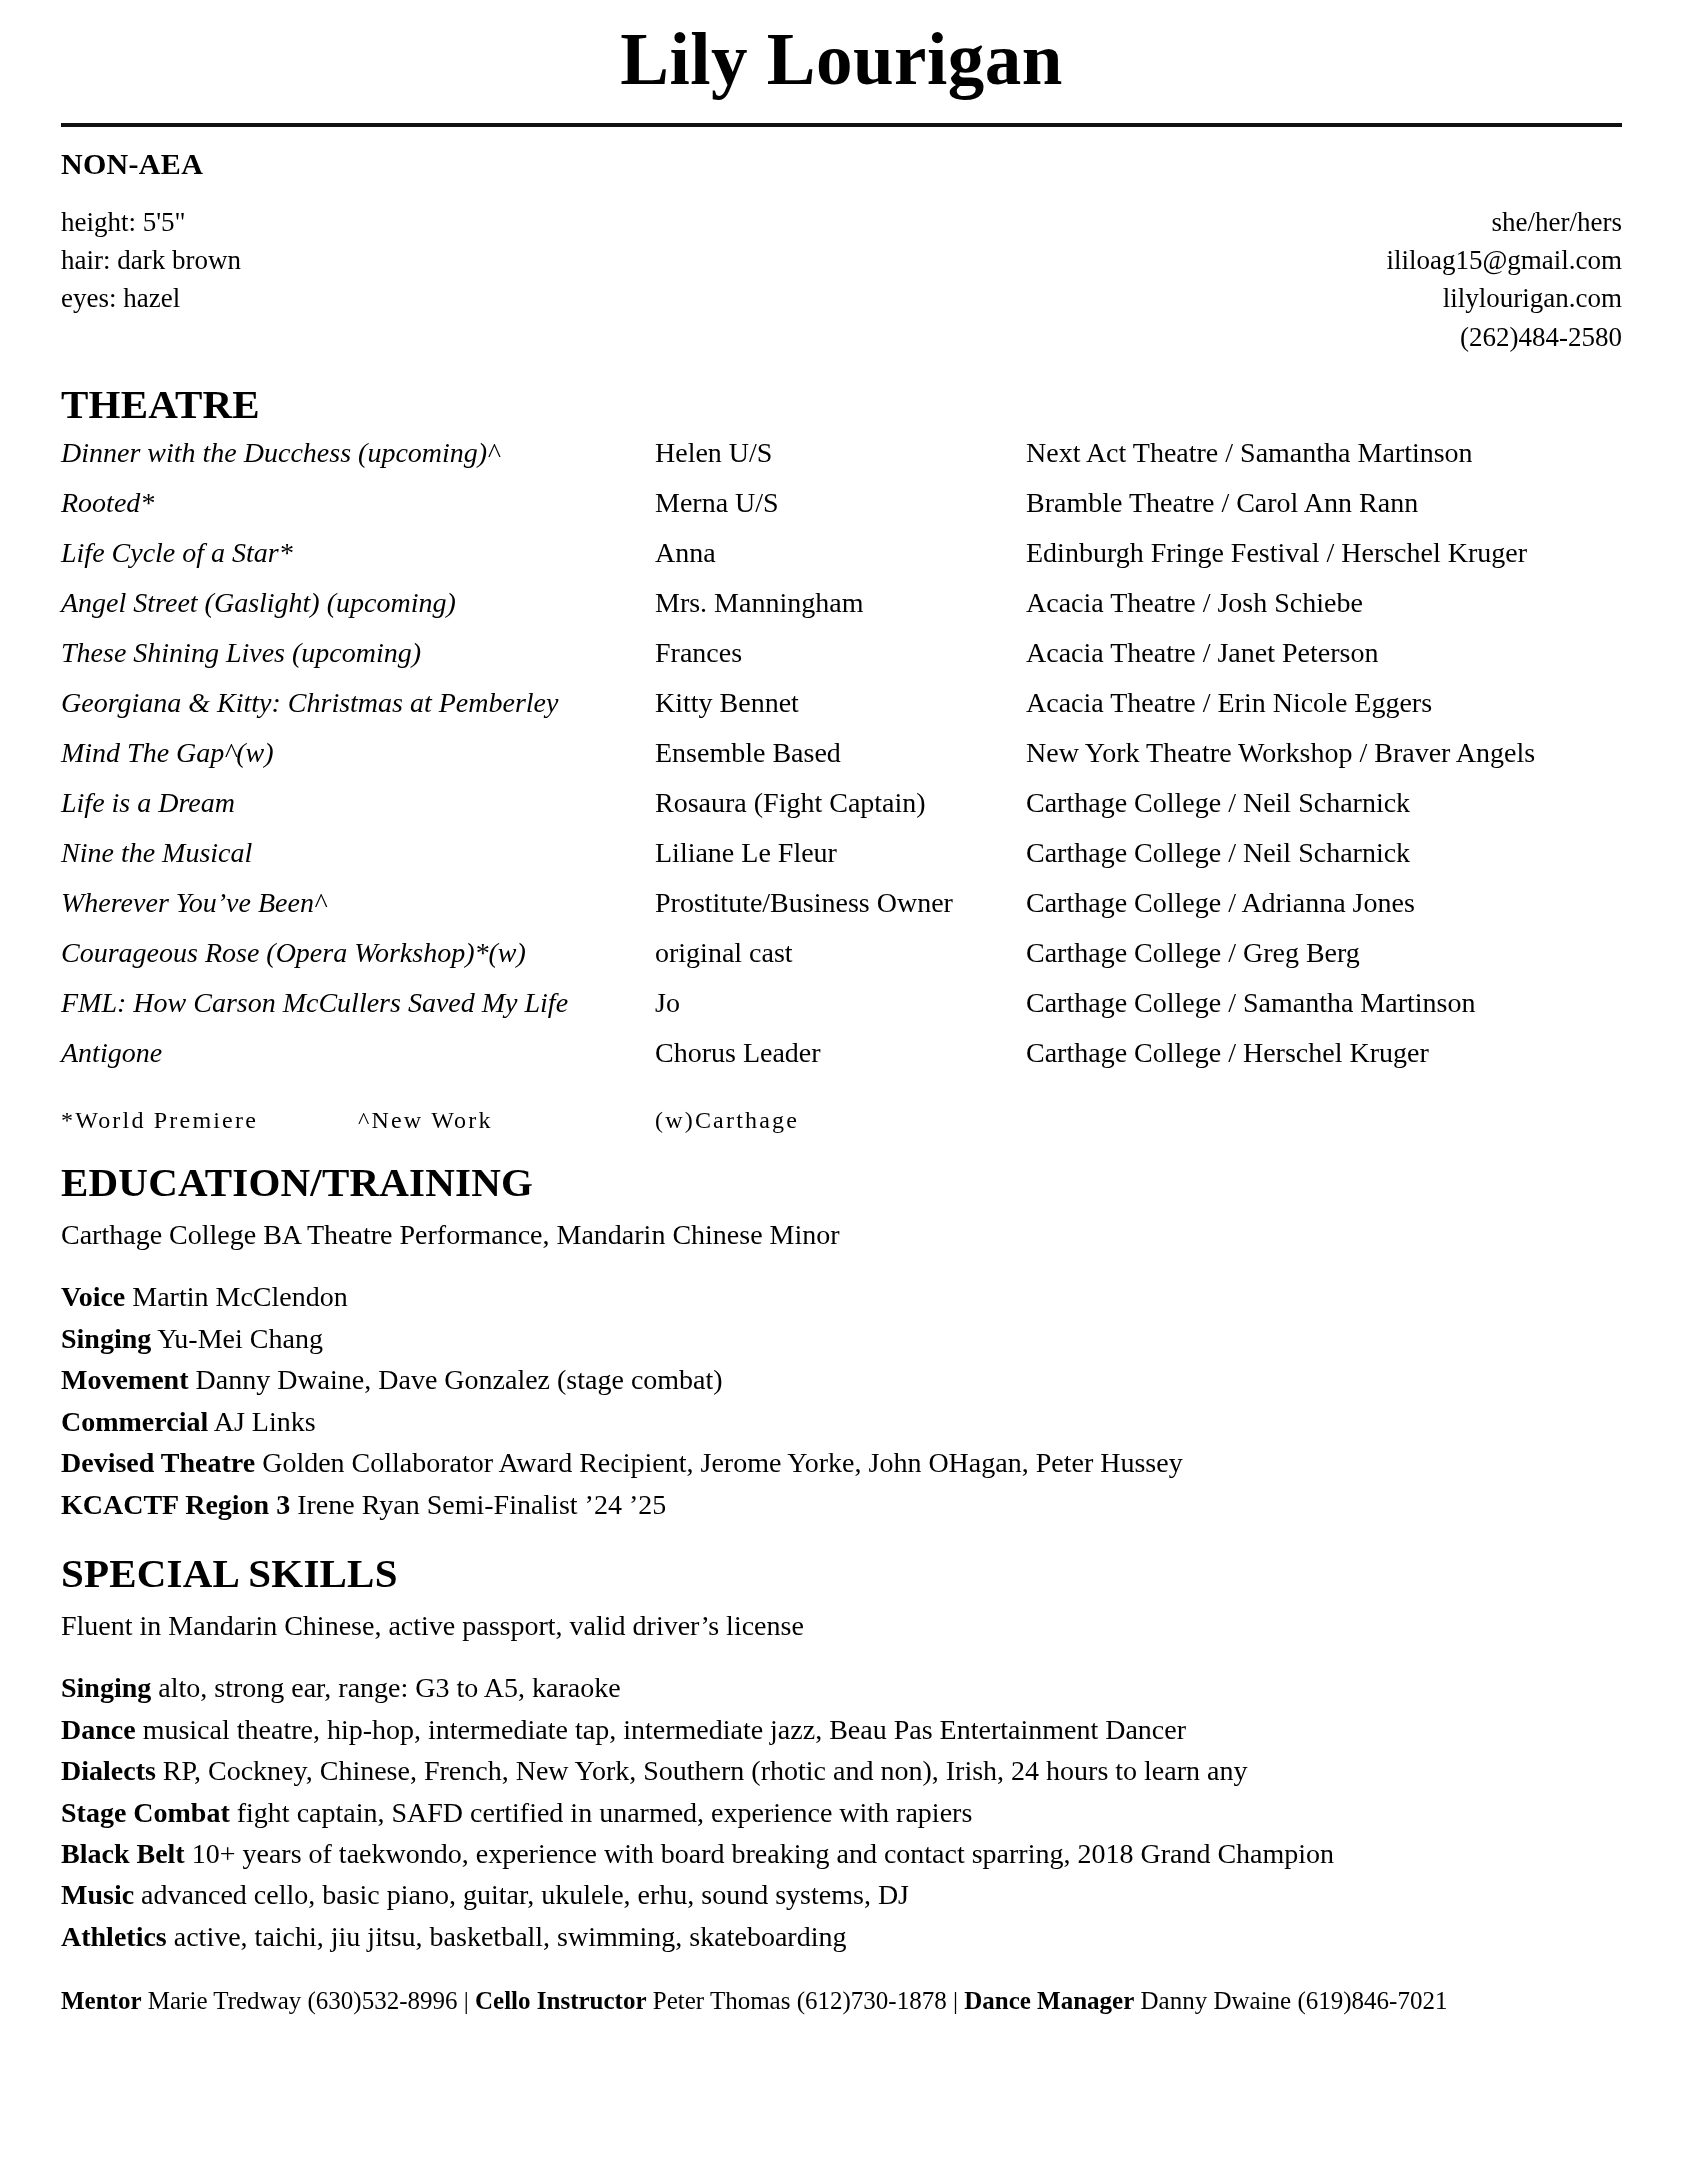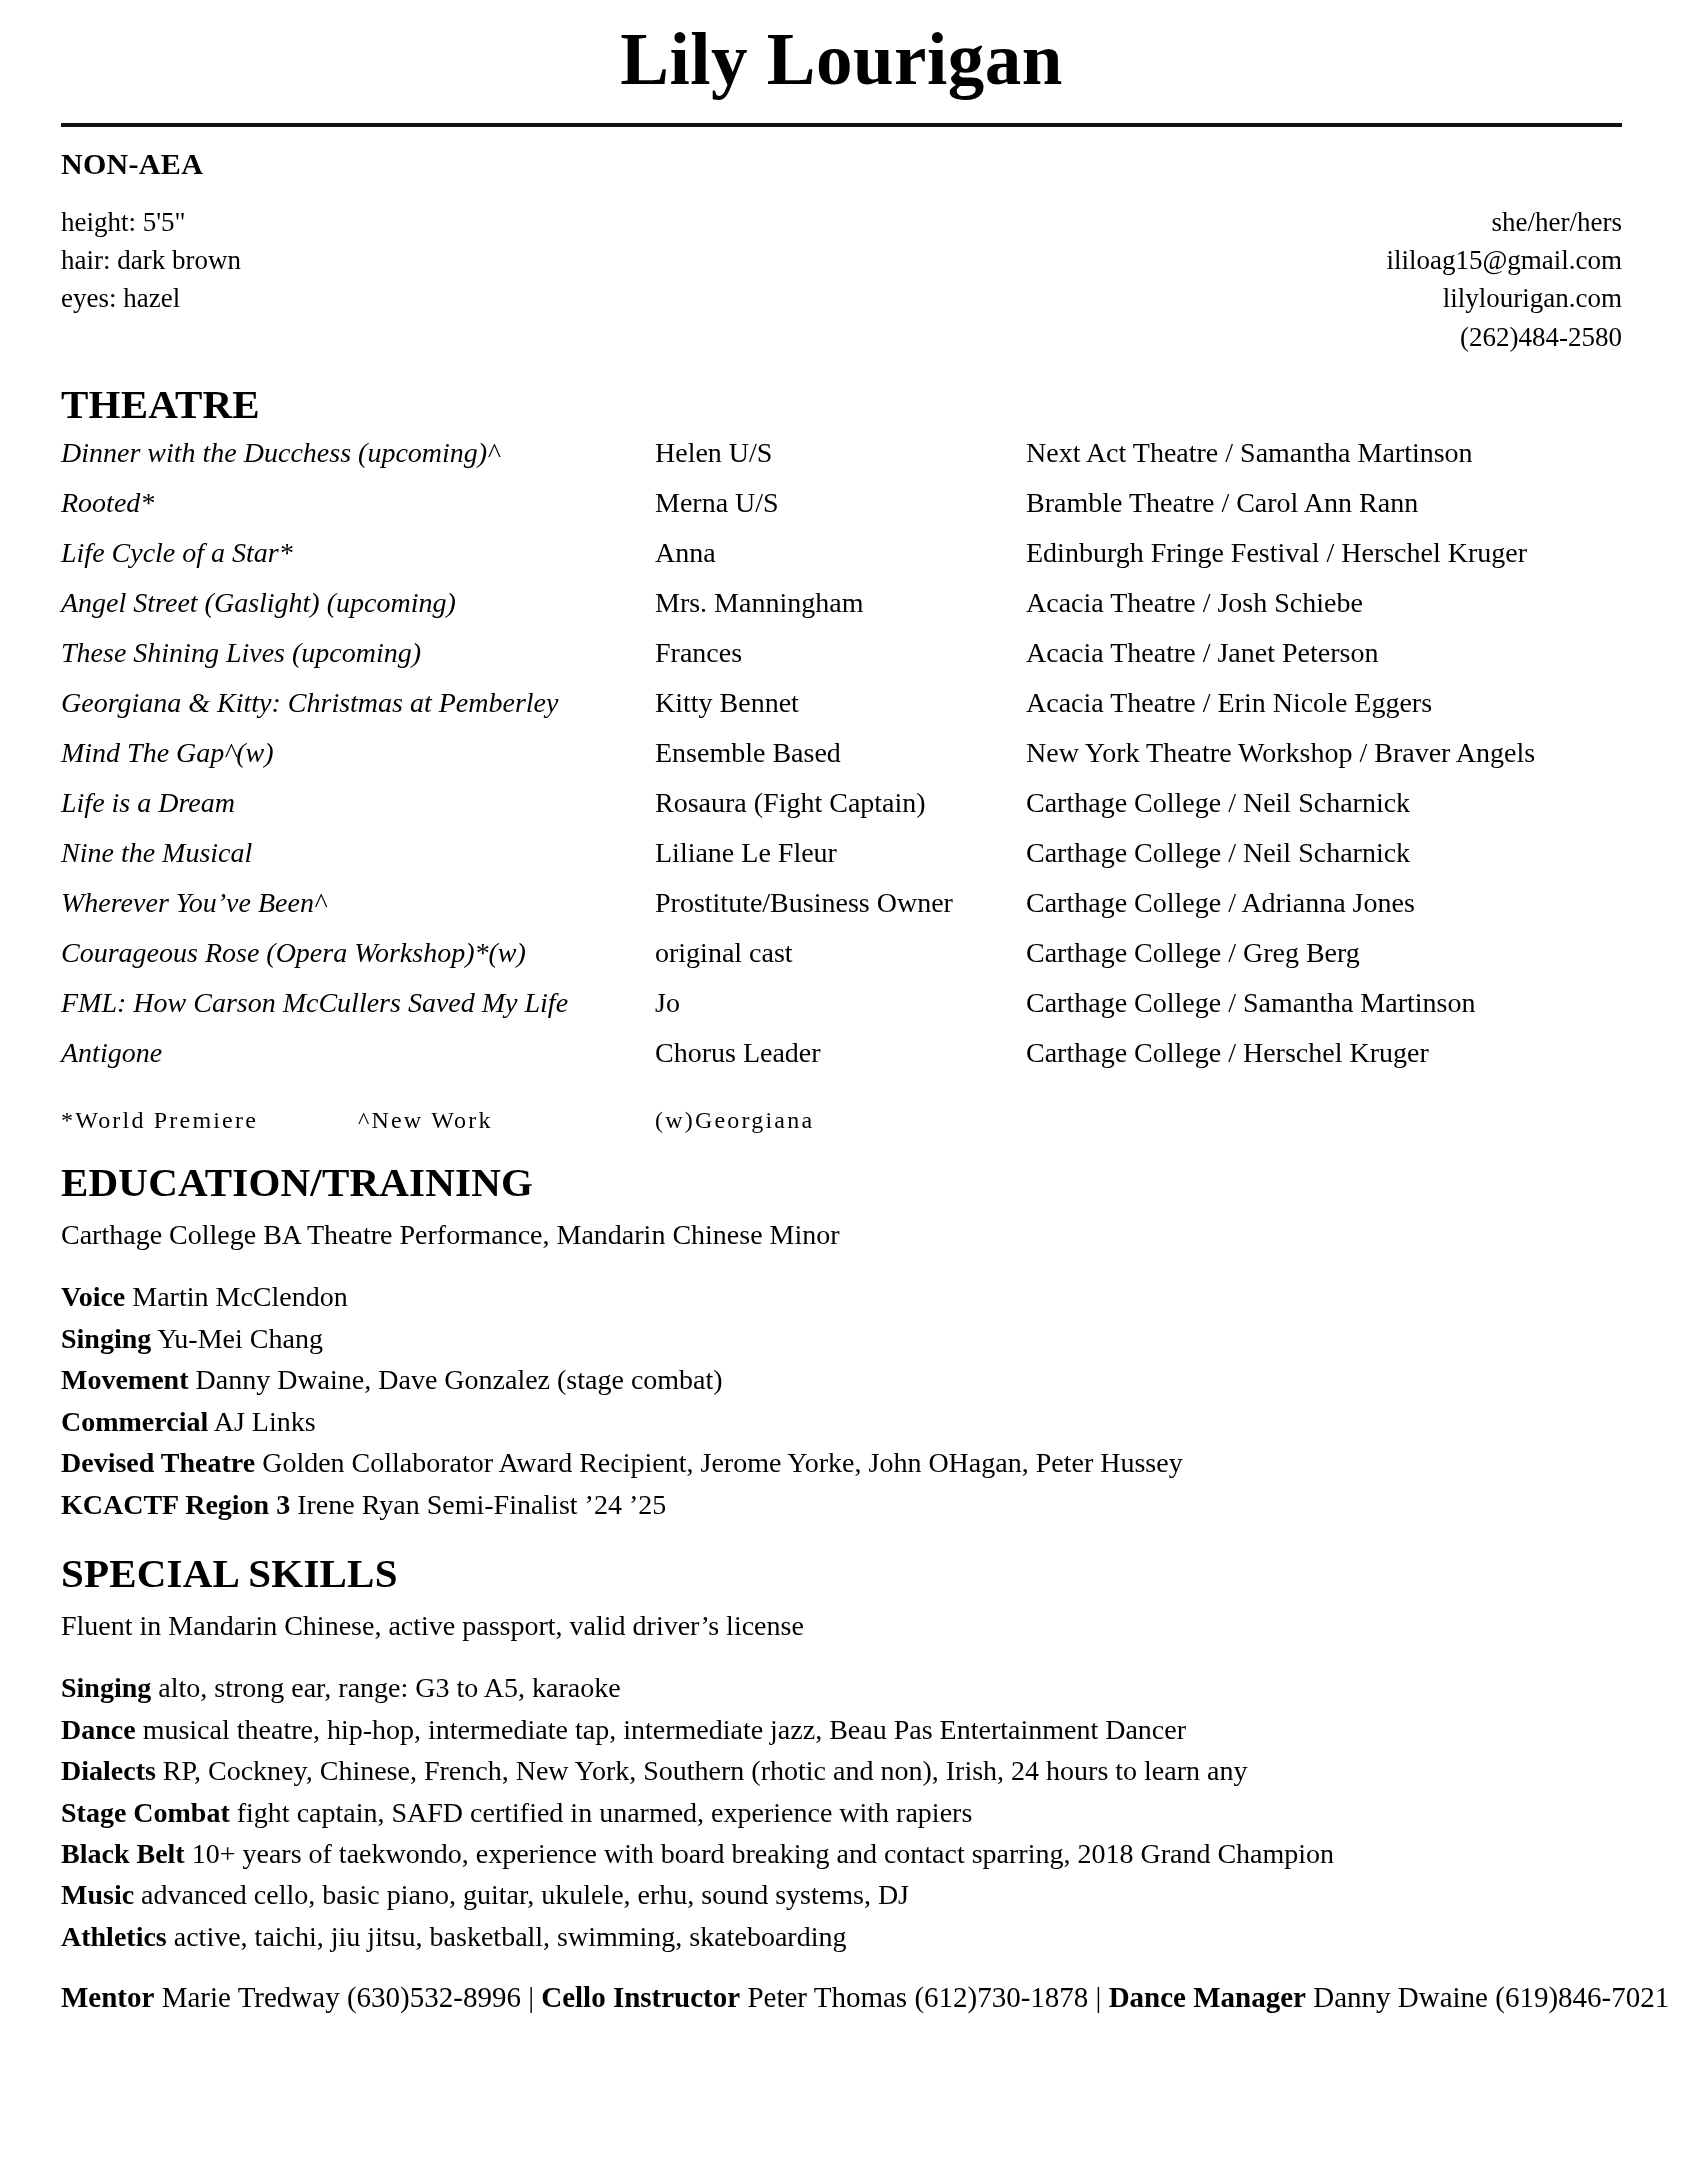--- a/index.html
+++ b/index.html
@@ -113,22 +113,22 @@
   .list .row { white-space: nowrap; }
   .list .row b { font-weight: bold; }
 
   .skills-lead {
     font-size: 28px;
     margin-top: 0;
     line-height: 1.4;
   }
 
   .refs-line {
-    font-size: 29px;
-    margin-top: 20px;
+    font-size: 25px;
+    margin-top: 26px;
     line-height: 1.4;
     white-space: nowrap;
   }
   .refs-line b { font-weight: bold; }
 </style>
 </head>
 <body>
 
 <div class="page">
 
@@ -218,21 +218,21 @@
         <td class="show">Antigone</td>
         <td class="role">Chorus Leader</td>
         <td class="house">Carthage College / Herschel Kruger</td>
       </tr>
     </tbody>
   </table>
 
   <div class="legend">
     <span>*World Premiere</span>
     <span>^New Work</span>
-    <span>(w)Georgiana</span>
+    <span>(w)Carthage</span>
   </div>
 
   <div class="section-head">EDUCATION/TRAINING</div>
   <div class="lead">Carthage College BA Theatre Performance, Mandarin Chinese Minor</div>
 
   <div class="list">
     <div class="row">
       <b>Voice</b>
       <span>Martin McClendon</span>
     </div>

